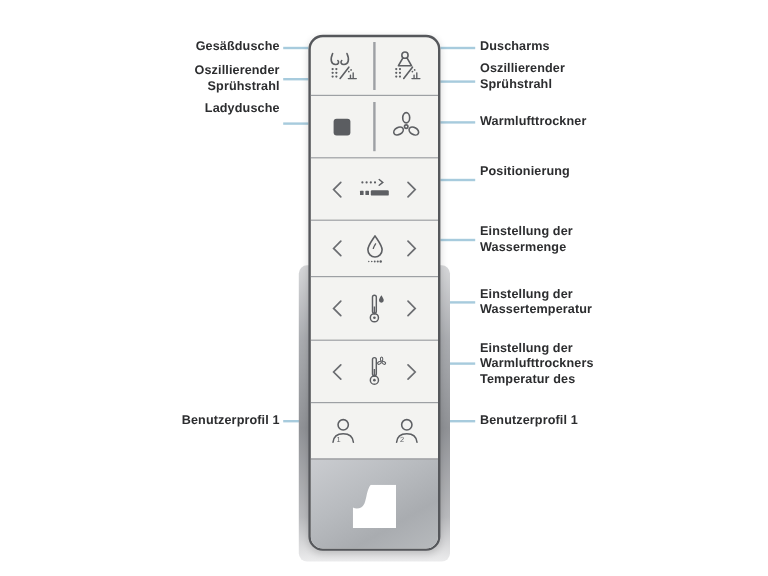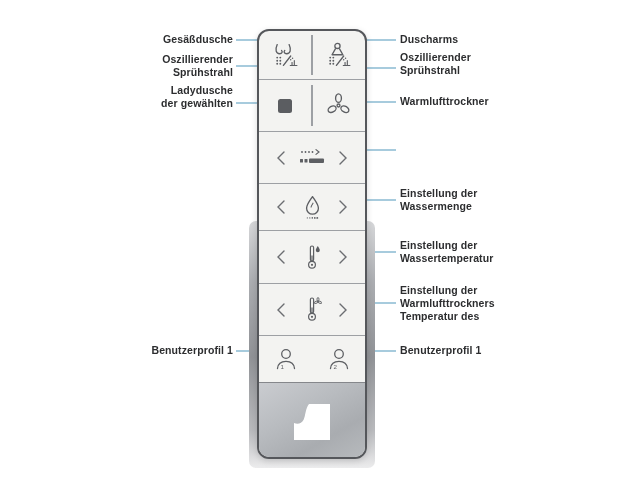--- a/index.html
+++ b/index.html
@@ -37,37 +37,37 @@
   <div class="lbl lleft" style="top:33px">
     <span>Gesäßdusche</span>
     <span></span>
   </div>
   <div class="lbl lleft" style="top:53px">
     <span>Oszillierender</span>
     <span>Sprühstrahl</span>
   </div>
   <div class="lbl lleft" style="top:84px">
     <span>Ladydusche</span>
-    <span>der gewählten</span>
   </div>
   <div class="lbl lleft" style="top:344px">
     <span>Benutzerprofil 1</span>
   </div>
 
   <div class="lbl lright" style="top:33px">
     <span>Duscharms</span>
   </div>
   <div class="lbl lright" style="top:51px">
     <span>Oszillierender</span>
     <span>Sprühstrahl</span>
   </div>
   <div class="lbl lright" style="top:95px">
     <span>Warmlufttrockner</span>
   </div>
   <div class="lbl lright" style="top:137px">
+    <span>Positionierung</span>
   </div>
   <div class="lbl lright" style="top:187px">
     <span>Einstellung der</span>
     <span>Wassermenge</span>
   </div>
   <div class="lbl lright" style="top:239px">
     <span>Einstellung der</span>
     <span>Wassertemperatur</span>
   </div>
   <div class="lbl lright" style="top:284px">

